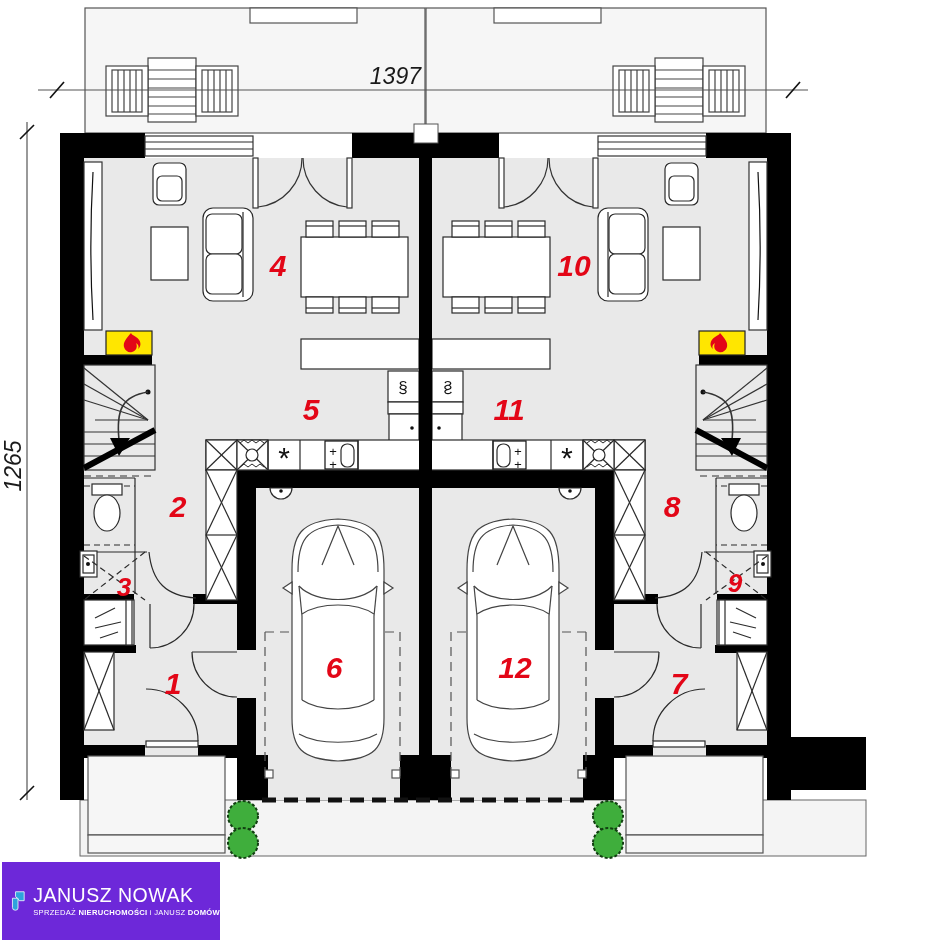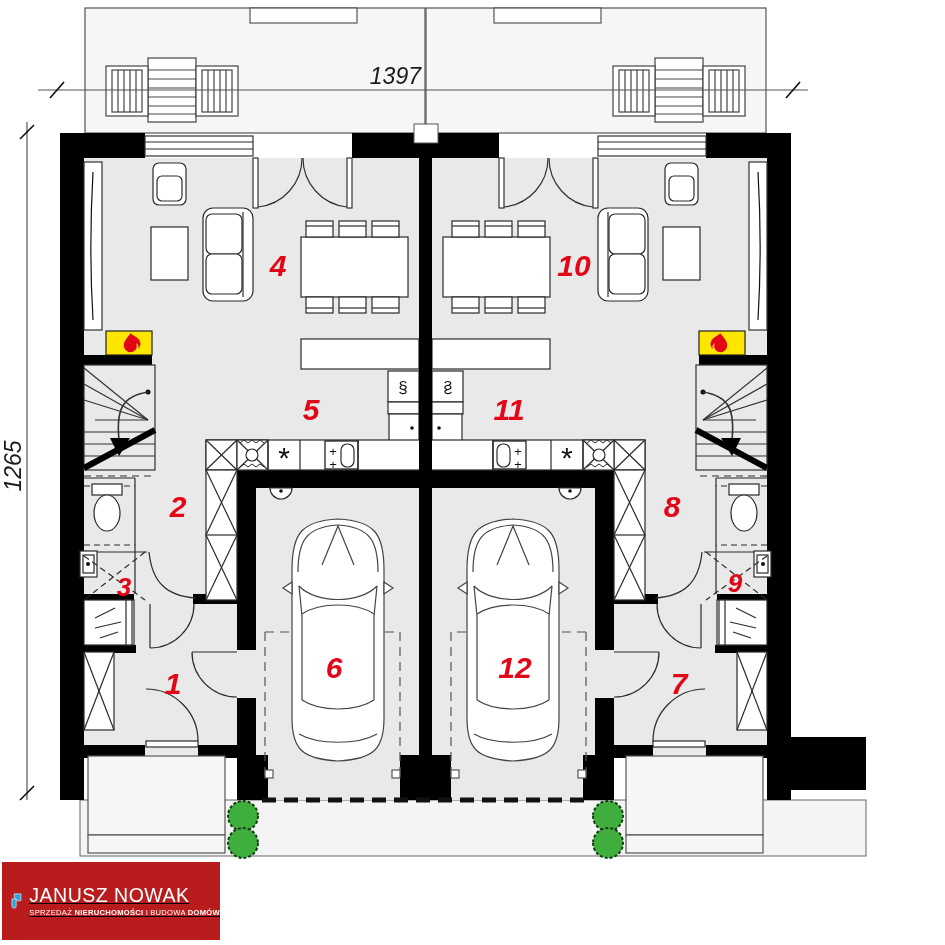--- a/index.html
+++ b/index.html
@@ -299,25 +299,25 @@
     <text class="room-num" font-size="30" x="334" y="678" text-anchor="middle">6</text>
     <text class="room-num" font-size="30" x="679" y="694" text-anchor="middle">7</text>
     <text class="room-num" font-size="30" x="672" y="517" text-anchor="middle">8</text>
     <text class="room-num" font-size="26" x="735" y="592" text-anchor="middle">9</text>
     <text class="room-num" font-size="30" x="574" y="276" text-anchor="middle">10</text>
     <text class="room-num" font-size="30" x="509" y="420" text-anchor="middle">11</text>
     <text class="room-num" font-size="30" x="515" y="678" text-anchor="middle">12</text>
   </g>
 </svg>
 
-<div class="jn-logo" style="background:#b91c1c;text-decoration:underline;">
+<div class="jn-logo" style="background:#6d28d9;">
   <svg width="56" height="66" viewBox="0 0 56 66" style="position:relative;margin-left:8px;">
     <polygon points="18,3 46,3 46,32 30,32 18,18" fill="#2ea3dc" stroke="#fff" stroke-width="2.5"></polygon>
     <path d="M8,24 L26,24 L26,56 Q26,63 17,63 Q8,63 8,54 Z" fill="#2ea3dc" stroke="#fff" stroke-width="2.5"></path>
   </svg>
   <div class="jn-text">
     <div class="jn-name">JANUSZ NOWAK</div>
-    <div class="jn-tag"><span>SPRZEDAŻ </span><b>NIERUCHOMOŚCI</b><span> i BUDOWA </span><b>DOMÓW</b></div>
+    <div class="jn-tag"><span>SPRZEDAŻ </span><b>NIERUCHOMOŚCI</b><span> i JANUSZ </span><b>DOMÓW</b></div>
   </div>
 </div>
 
 
 </div>
 
 </body></html>

